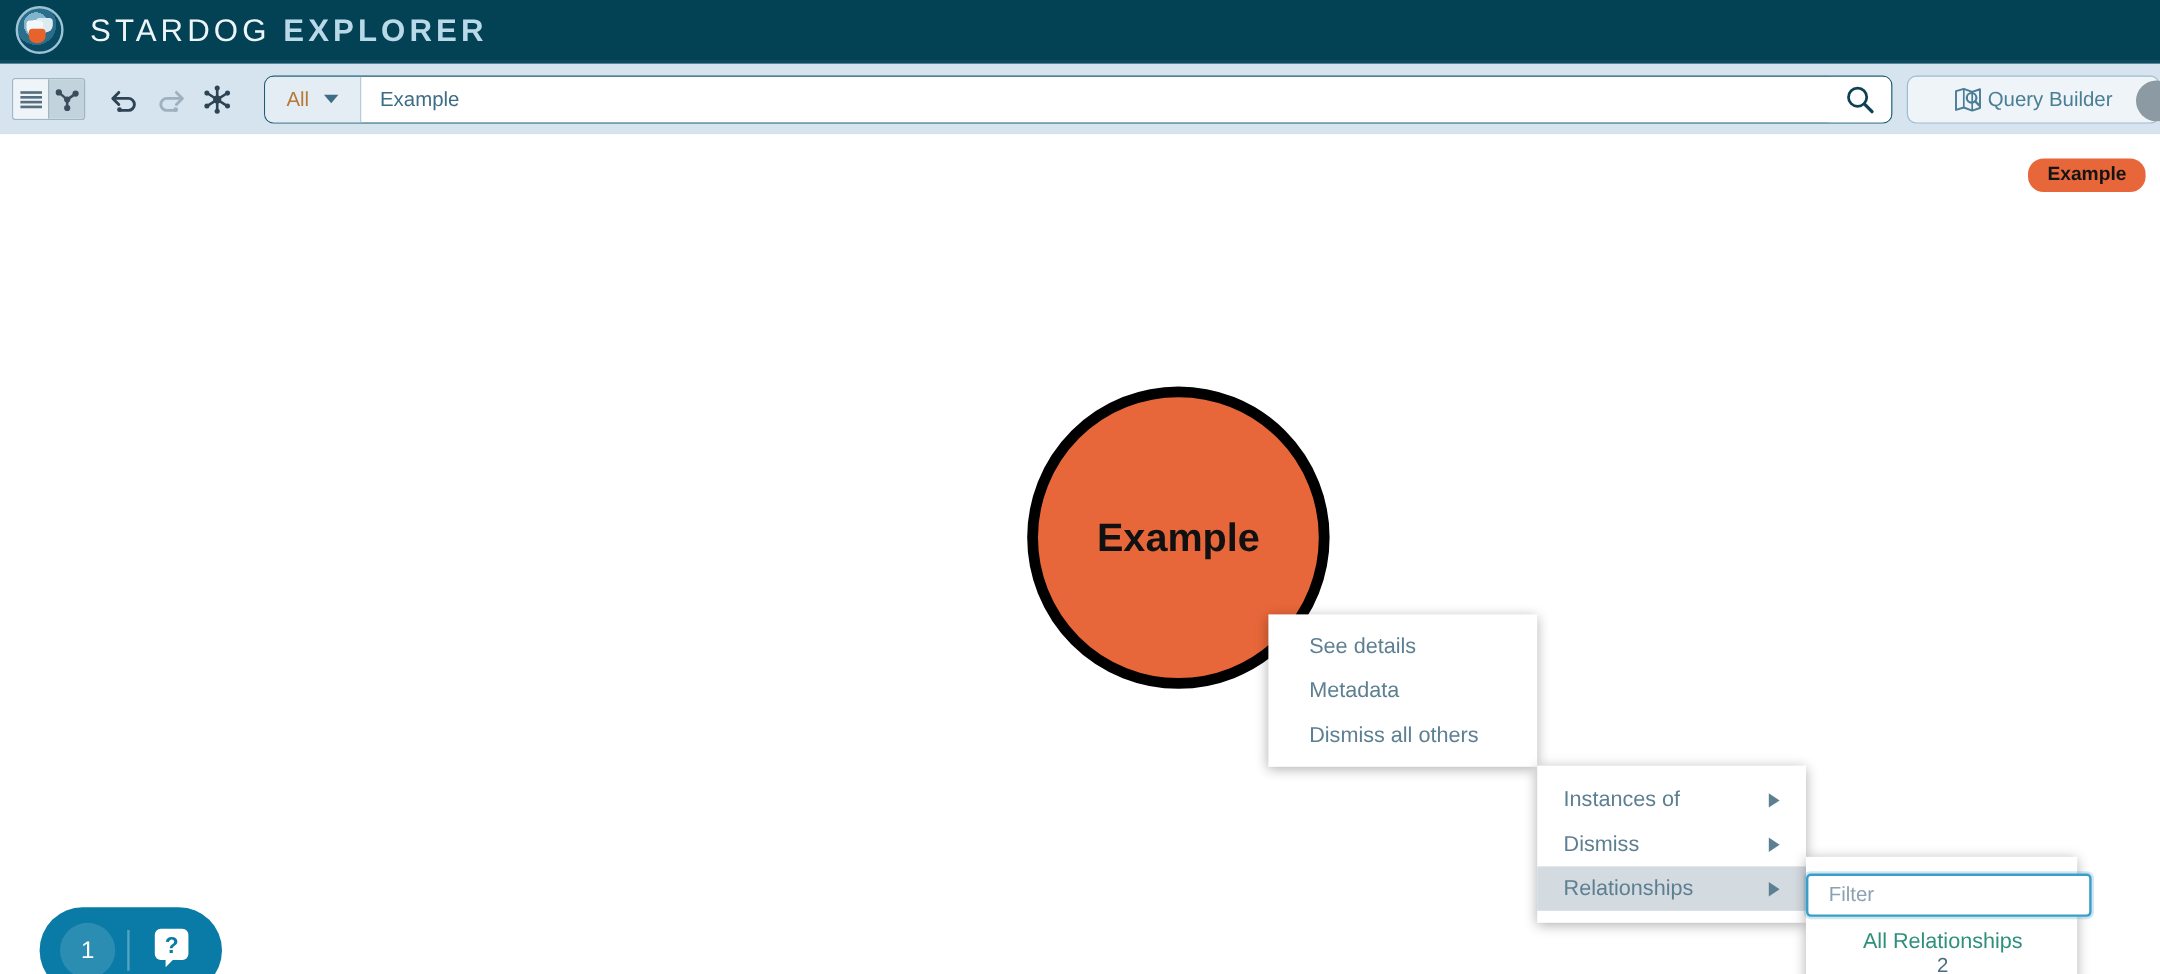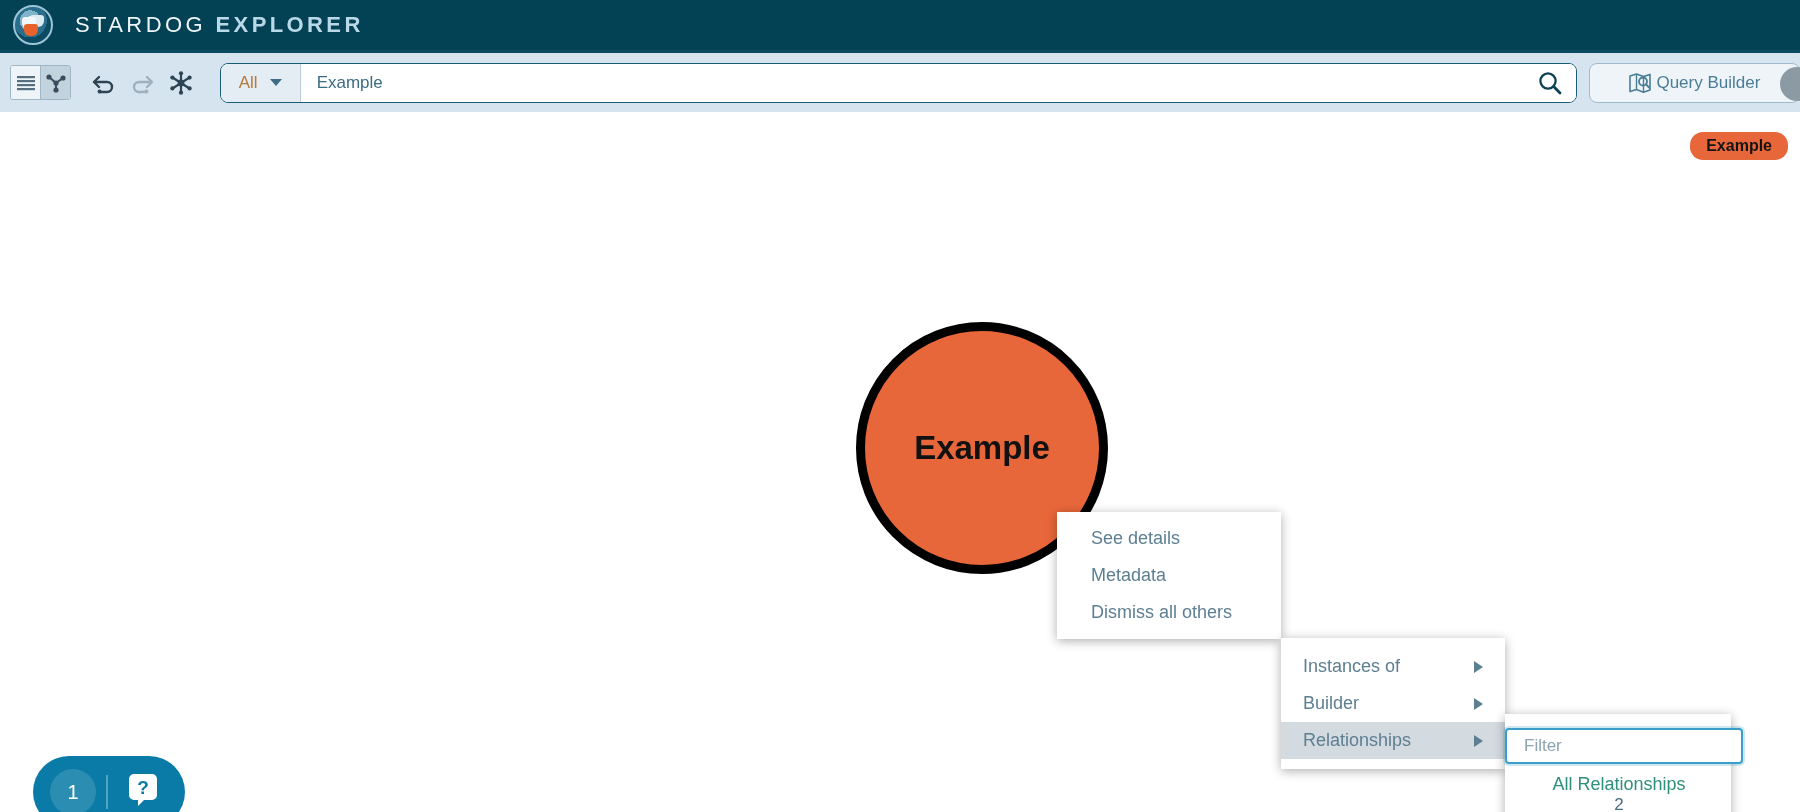--- a/index.html
+++ b/index.html
@@ -26,21 +26,21 @@
     position: relative; overflow: hidden;
   }
   #brand-logo::after {
     content:""; position:absolute; left: 9px; top: 17px;
     width: 14px; height: 12px;
     background: #e8622c; border-radius: 3px 3px 6px 6px;
     box-shadow: -2px -7px 0 0 #f2f7fa, 6px -9px 0 0 #dceaf1;
   }
   #brand-title {
     margin-left: 22px;
-    font-size: 22px;
+    font-size: 26px;
     letter-spacing: 3.4px;
     color: #eef5f8;
     font-weight: 300;
     white-space: nowrap;
   }
   #brand-title .bold { font-weight: 700; color: #b9d9e8; }
 
   
   #toolbar {
     position: absolute; top: 50px; left: 0;
@@ -330,21 +330,21 @@
       <span>Dismiss all others</span>
     </div>
   </div>
 
   <div class="ctx-menu" id="ctx-expand">
     <div class="ctx-item">
       <span>Instances of</span>
       <span class="ctx-arrow"></span>
     </div>
     <div class="ctx-item">
-      <span>Builder</span>
+      <span>Dismiss</span>
       <span class="ctx-arrow"></span>
     </div>
     <div class="ctx-item highlight">
       <span>Relationships</span>
       <span class="ctx-arrow"></span>
     </div>
   </div>
 
   <div id="ctx-rel">
     <input id="rel-filter-input" type="text" placeholder="Filter" style="">

